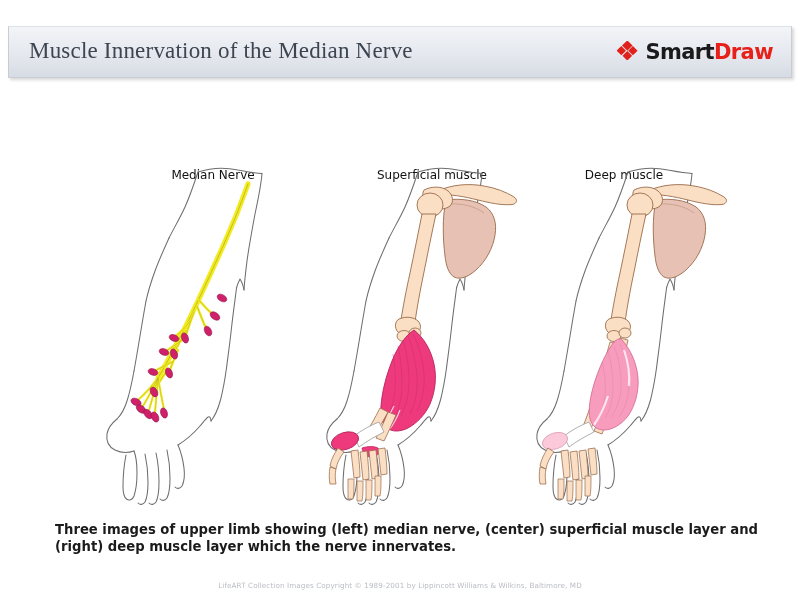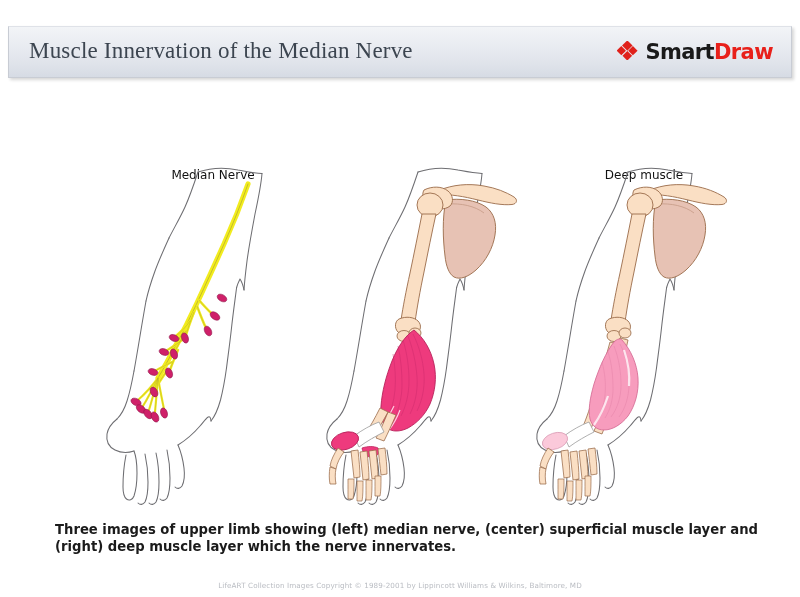--- a/index.html
+++ b/index.html
@@ -61,21 +61,21 @@
     font-size: 12px;
     font-weight: normal;
     color: #111111;
     text-align: center;
     white-space: nowrap;
     transform: translateX(-50%);
     margin-top: 25px;
   }
   #h-nerve       { left: 213px; }
   #h-superficial { left: 432px; }
-  #h-deep        { left: 644px; }
+  #h-deep        { left: 624px; }
 
   
   .panel {
     position: absolute;
     top: 160px;
     width: 230px; height: 345px;
   }
   #panel-nerve       { left: 98px; }
   #panel-superficial { left: 318px; }
   #panel-deep        { left: 528px; }
@@ -122,20 +122,21 @@
             <rect x="12.6" y="6.4" width="6.6" height="6.6" transform="rotate(45 15.9 9.7)"></rect>
             <rect x="6.9" y="11.4" width="6.8" height="6.8" transform="rotate(45 10.3 14.8)"></rect>
           </g>
         </svg>
       </span>
       <span id="logo-text"><span class="logo-smart">Smart</span><span class="logo-draw">Draw</span></span>
     </div>
   </div>
 
   <div class="fig-heading" id="h-nerve">Median Nerve</div>
+  <div class="fig-heading" id="h-superficial">Superficial muscle</div>
   <div class="fig-heading" id="h-deep">Deep muscle</div>
 
   <div class="panel" id="panel-nerve">
     <svg viewBox="0 0 230 345" xmlns="http://www.w3.org/2000/svg">
       <g fill="none" stroke="#6e6e72" stroke-width="1.05" stroke-linejoin="round" stroke-linecap="round">
 
         <path d="M100 12 C112 8 126 7 140 10 C148 11.5 155 13 164 13.5"></path>
 
         <path d="M164 13.5 C163 26 160 40 157 54 C154 70 151 86 149 101
                  C147.5 113 146.5 122 146 130"></path>

